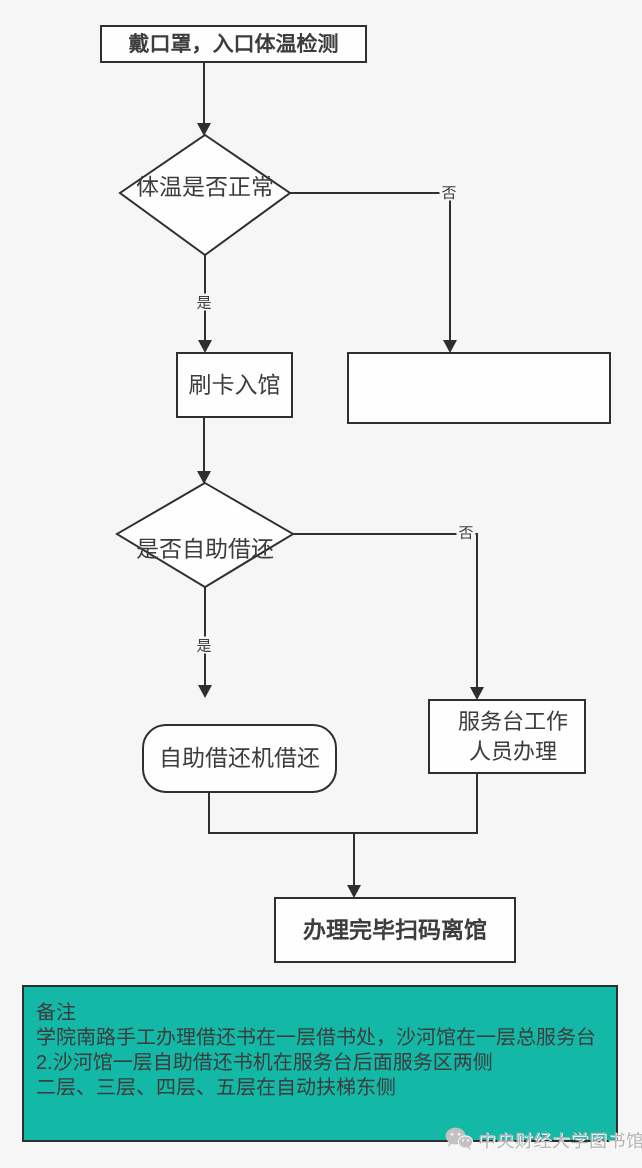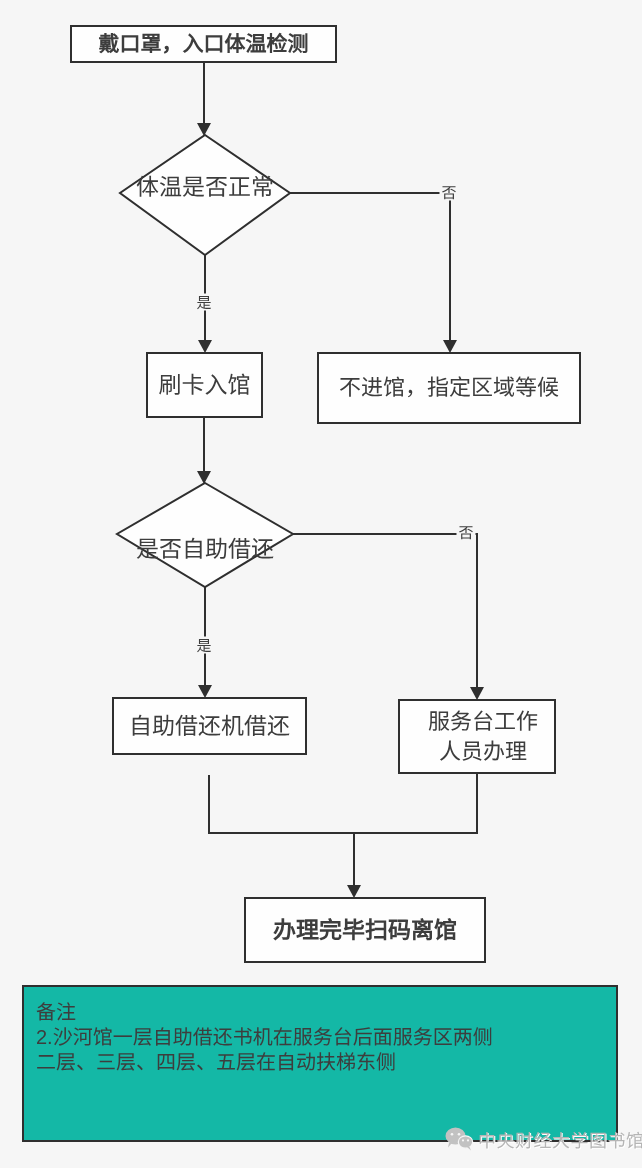--- a/index.html
+++ b/index.html
@@ -4,21 +4,21 @@
 <style>
   html,body{margin:0;padding:0;background:#f6f6f6;}
   .canvas{
     position:relative;width:642px;height:1168px;background:#f6f6f6;
     font-family:"Liberation Sans",sans-serif;color:#3d3d3d;overflow:hidden;
   }
   .layer{position:absolute;left:0;top:0;}
   .node{
     position:absolute;box-sizing:border-box;border:2px solid #2f2f2f;background:#fefefe;
     display:flex;flex-direction:column;align-items:center;justify-content:center;
-    text-align:left;color:#3d3d3d;line-height:1.32;
+    text-align:left;color:#3d3d3d;line-height:1.32;margin-left:30px;
   }
   .node .ln{display:block;white-space:nowrap;}
   .bold{font-weight:700;}
   .dlabel{
     position:absolute;transform:translate(-50%,-50%);text-align:center;
     white-space:nowrap;color:#3d3d3d;
   }
   .elabel{
     position:absolute;transform:translate(-50%,-50%);font-size:15px;line-height:1;
     color:#3d3d3d;background:#f6f6f6;padding:1px 2px;white-space:nowrap;
@@ -77,44 +77,44 @@
 
   <div class="elabel" style="left:449px;top:192px;">否</div>
 
   <div class="elabel" style="left:204px;top:302px;">是</div>
 
   <div class="node" style="left:146px;top:352px;width:117px;height:66px;font-size:23px;">
     <span class="ln">刷卡入馆</span>
   </div>
 
   <div class="node" style="left:317px;top:352px;width:264px;height:72px;font-size:22px;">
-    <span class="ln">不进馆，指定区域等候</span>
   </div>
 
   <div class="dlabel" style="left:205px;top:536px;font-size:23px;margin-top:11px;">是否自助借还</div>
 
   <div class="elabel" style="left:466px;top:532px;">否</div>
 
   <div class="elabel" style="left:204px;top:645px;">是</div>
 
-  <div class="node" style="left:112px;top:697px;width:195px;height:58px;font-size:23px;">
+  <div class="node" style="left:112px;top:724px;width:195px;height:69px;font-size:23px;border-radius:24px;">
     <span class="ln">自助借还机借还</span>
   </div>
 
   <div class="node" style="left:398px;top:699px;width:158px;height:75px;font-size:22px;padding-left:12px;">
     <span class="ln">服务台工作</span>
     <span class="ln">人员办理</span>
   </div>
 
   <div class="node bold" style="left:244px;top:897px;width:242px;height:66px;font-size:23px;">
     <span class="ln">办理完毕扫码离馆</span>
   </div>
 
   <div class="notebox">
     <div class="nline">备注</div>
+    <div class="nline">学院南路手工办理借还书在一层借书处，沙河馆在一层总服务台</div>
     <div class="nline">2.沙河馆一层自助借还书机在服务台后面服务区两侧</div>
     <div class="nline">二层、三层、四层、五层在自动扶梯东侧</div>
   </div>
 
   <div class="watermark">
     <svg width="30" height="26" viewBox="0 0 30 26">
       <ellipse cx="11.5" cy="10" rx="10" ry="8.6" fill="#c2c2c2"></ellipse>
       <polygon points="5,17 9.5,15.2 4,21.5" fill="#c2c2c2"></polygon>
       <circle cx="8" cy="8.2" r="1.3" fill="#f6f6f6"></circle>
       <circle cx="15" cy="8.2" r="1.3" fill="#f6f6f6"></circle>

